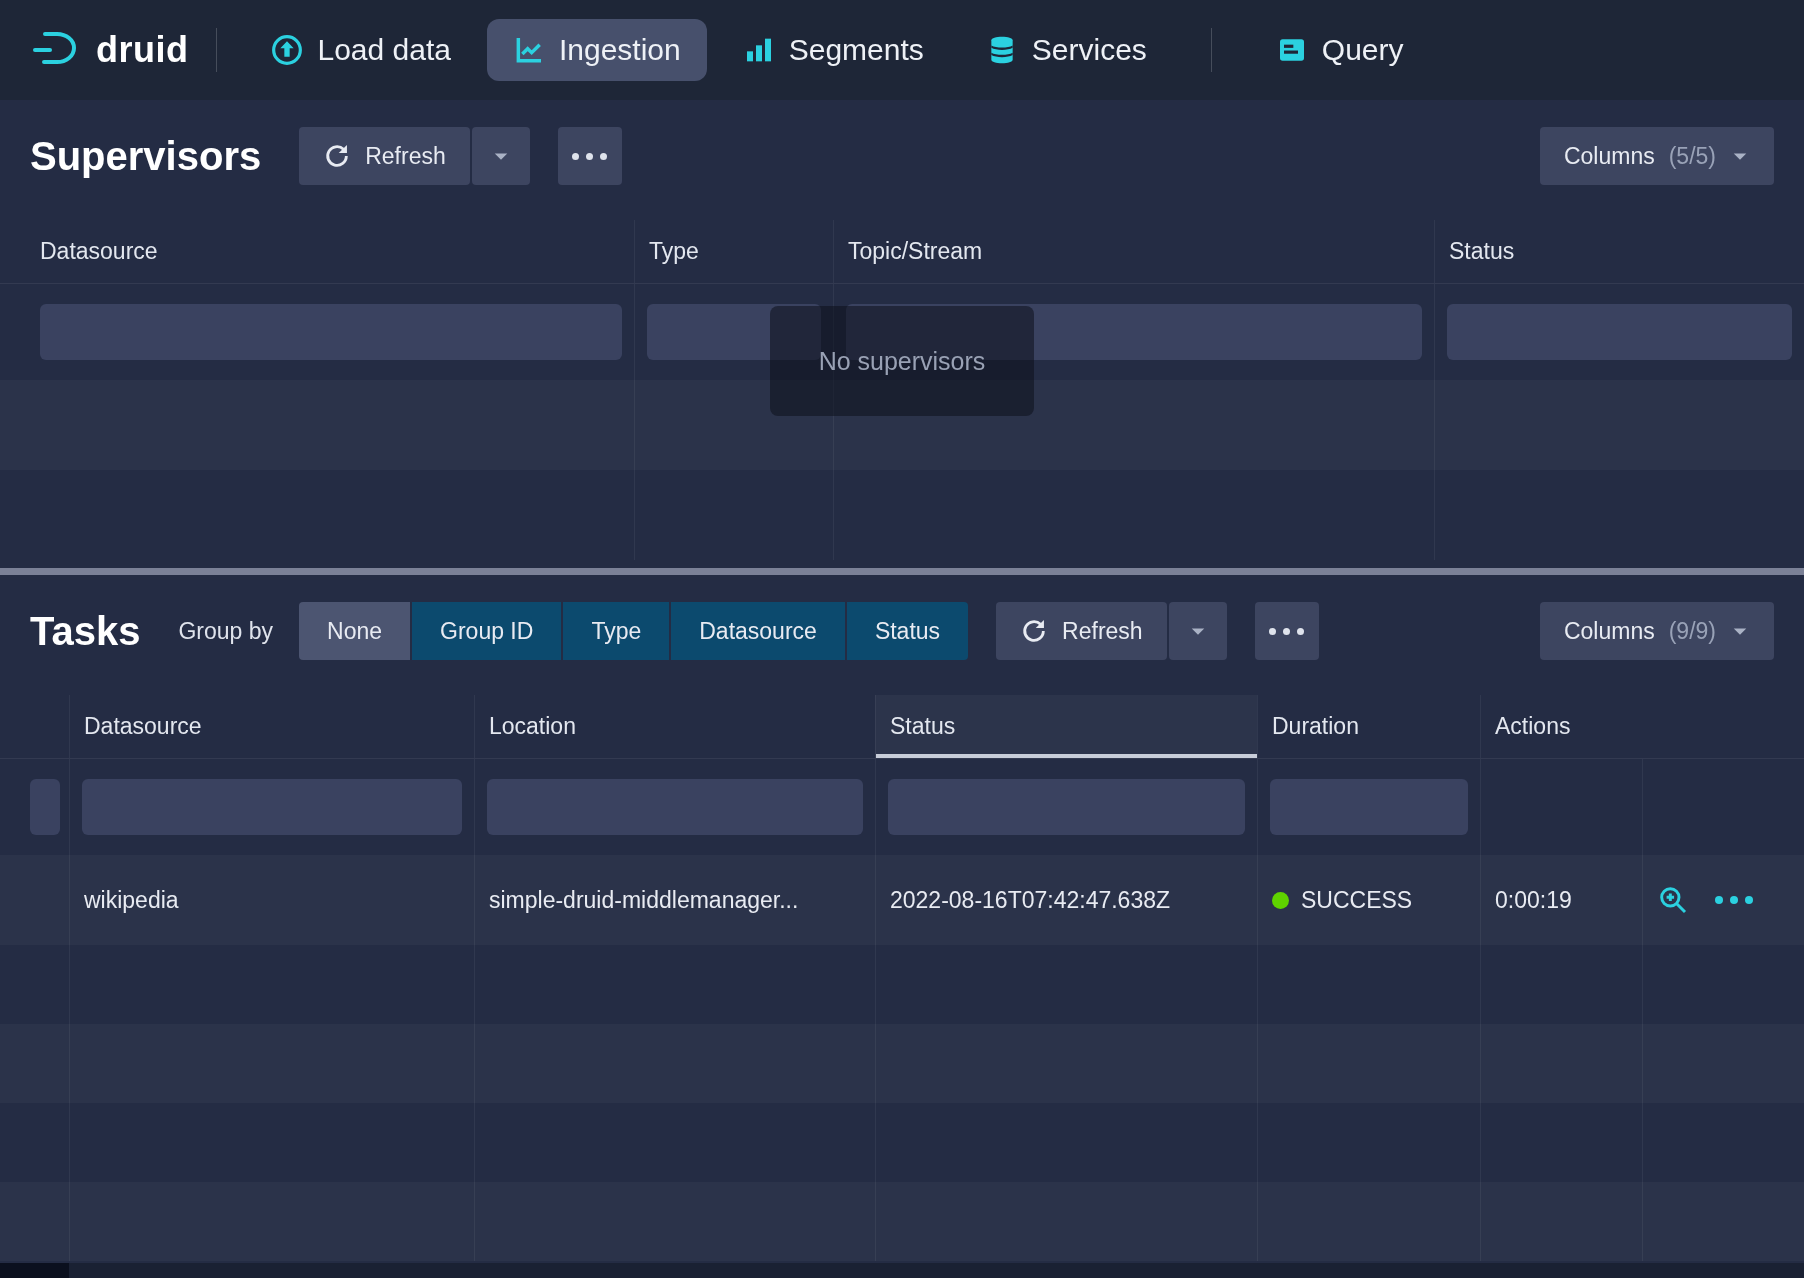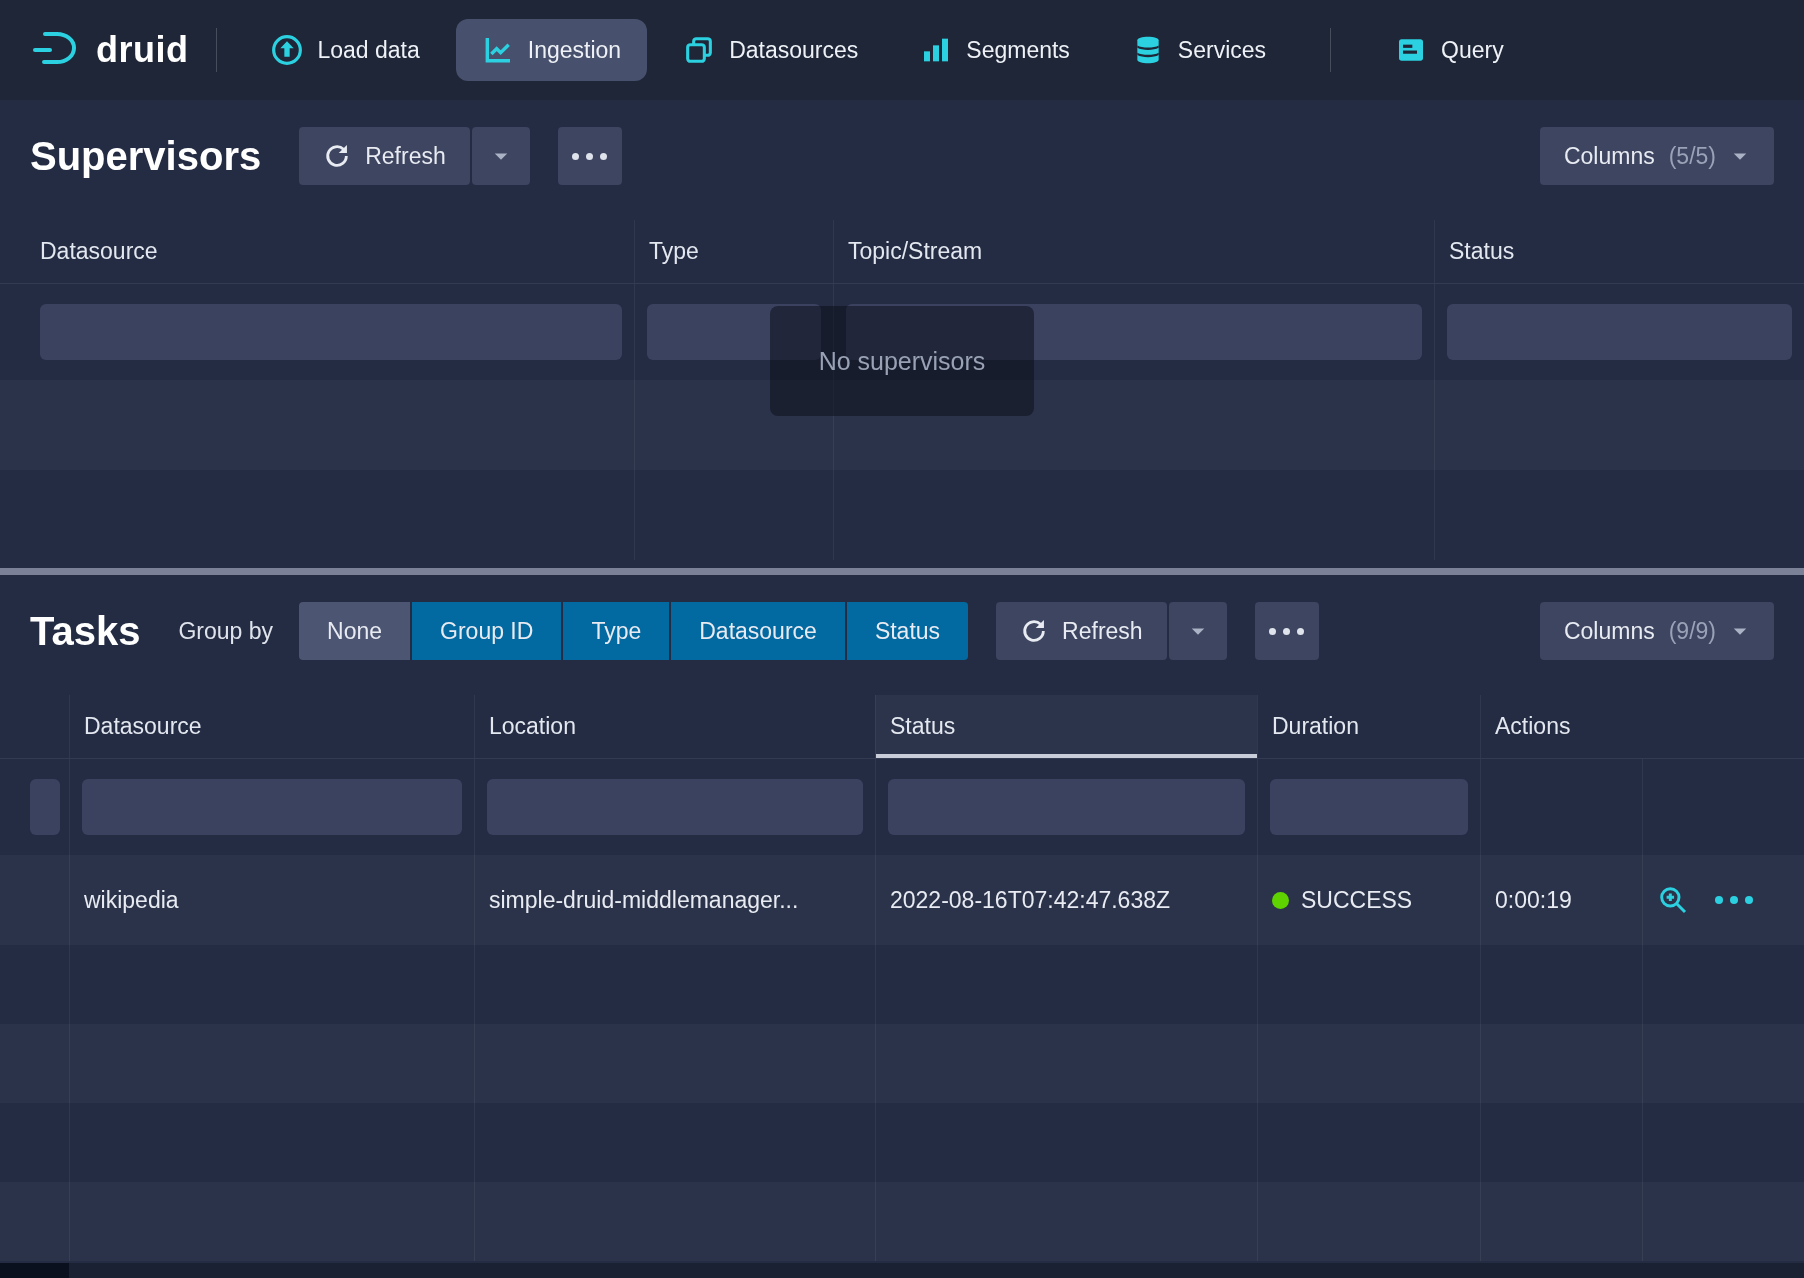--- a/index.html
+++ b/index.html
@@ -17,21 +17,21 @@
     height:100px; background:#1e2637;
     display:flex; align-items:center; padding:8px 30px;
   }
   .logo { display:flex; align-items:center; gap:14px; cursor:pointer; }
   .logo-text { font-size:36px; font-weight:600; color:#ffffff; letter-spacing:0.5px; }
   .nav-divider { width:1px; height:44px; background:rgba(255,255,255,0.18); margin:0 28px; }
   .nav { display:flex; align-items:center; gap:10px; }
   .nav-item {
     display:flex; align-items:center; gap:14px;
     padding:0 26px; height:62px; border-radius:12px;
-    font-size:23px; color:#eef1f6; cursor:pointer; white-space:nowrap;
+    font-size:30px; color:#eef1f6; cursor:pointer; white-space:nowrap;
   }
   .nav-item.active { background:#47506c; }
   .nav-icon { display:flex; align-items:center; }
 
   
   .controls { display:flex; align-items:center; padding:0 30px; margin-top:26px; height:60px; }
   .section-title { font-size:40px; font-weight:700; color:#ffffff; margin-right:38px; }
   .btn {
     background:#3d4560; border:none; border-radius:4px;
     height:58px; padding:0 24px; font-size:23px; color:#e8ebf2;
@@ -43,21 +43,21 @@
   .btn-columns { margin-left:auto; }
   .muted { color:#99a2b7; }
   .caret-glyph { display:flex; color:#aab2c5; }
   .dots { display:inline-flex; gap:7px; align-items:center; }
   .dots i { width:7px; height:7px; border-radius:50%; background:#dfe3ec; display:block; }
   .dots.cyan-dots i { background:#2bd1e0; width:8px; height:8px; }
 
   .group-label { font-size:23px; color:#dfe3ec; margin-right:26px; }
   .btn-group { display:flex; gap:2px; }
   .bg-btn {
-    background:#0369a1; border:none; height:58px; padding:0 28px;
+    background:#0c4a6e; border:none; height:58px; padding:0 28px;
     font-size:23px; color:#e8ebf2; font-family:inherit; cursor:pointer;
   }
   .bg-btn.active { background:#4c5571; }
   .bg-btn:first-child { border-radius:4px 0 0 4px; }
   .bg-btn:last-child { border-radius:0 4px 4px 0; }
   .ml28 { margin-left:28px; }
 
   
   .table { margin-top:34px; position:relative; }
   .grid-sup  { display:grid; grid-template-columns:634px 199px 601px 370px; }
@@ -135,29 +135,20 @@
     <a class="nav-item active">
       <span class="nav-icon cyan">
         <svg width="32" height="32" viewBox="0 0 24 24">
           <path d="M4 3v17h17" stroke="currentColor" stroke-width="2.6" fill="none"></path>
           <path d="M7 15l4-4 3 3 6-6" stroke="currentColor" stroke-width="2.6" fill="none"></path>
         </svg>
       </span>
       <span>Ingestion</span>
     </a>
 
-    <a class="nav-item">
-      <span class="nav-icon cyan">
-        <svg width="32" height="32" viewBox="0 0 24 24">
-          <rect x="8" y="3.5" width="12.5" height="12.5" rx="2" fill="none" stroke="currentColor" stroke-width="2.3"></rect>
-          <rect x="3.5" y="8" width="12.5" height="12.5" rx="2" fill="#1e2637" stroke="currentColor" stroke-width="2.3"></rect>
-        </svg>
-      </span>
-      <span>Datasources</span>
-    </a>
 
     <a class="nav-item">
       <span class="nav-icon cyan">
         <svg width="32" height="32" viewBox="0 0 24 24" fill="currentColor">
           <rect x="3" y="13" width="4.5" height="7.5"></rect>
           <rect x="9.75" y="8.5" width="4.5" height="12"></rect>
           <rect x="16.5" y="3.5" width="4.5" height="17"></rect>
         </svg>
       </span>
       <span>Segments</span>

